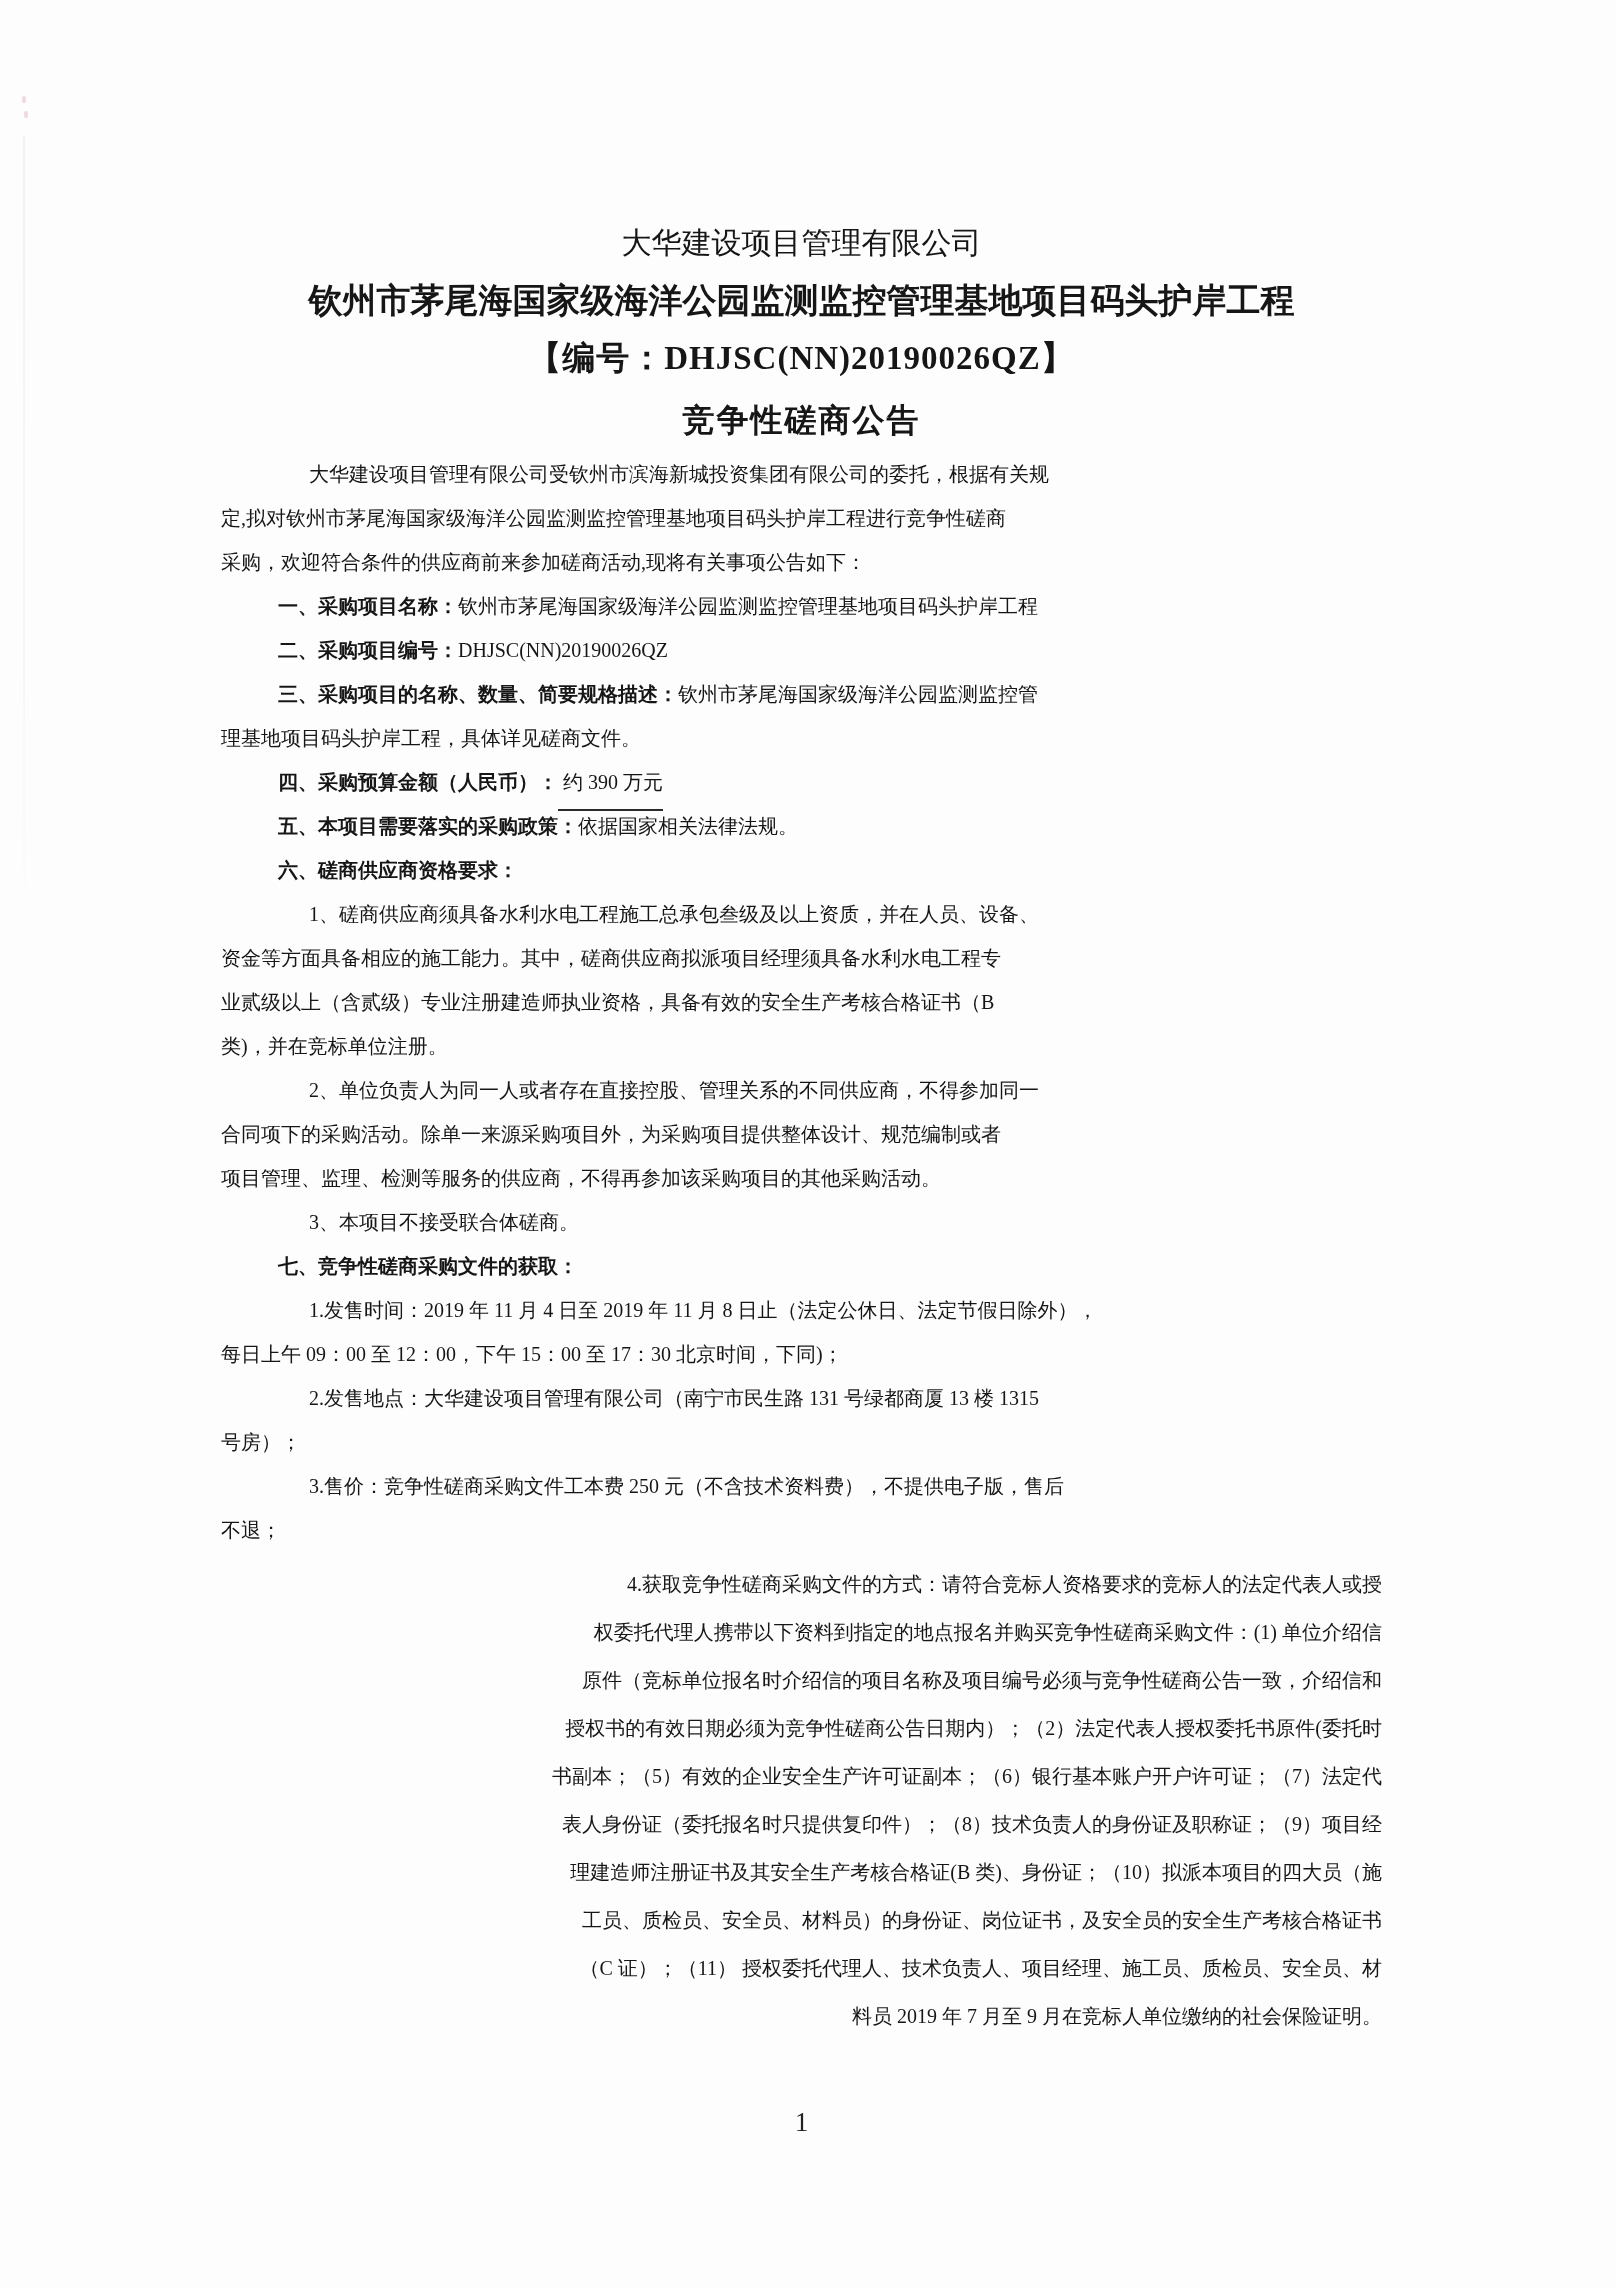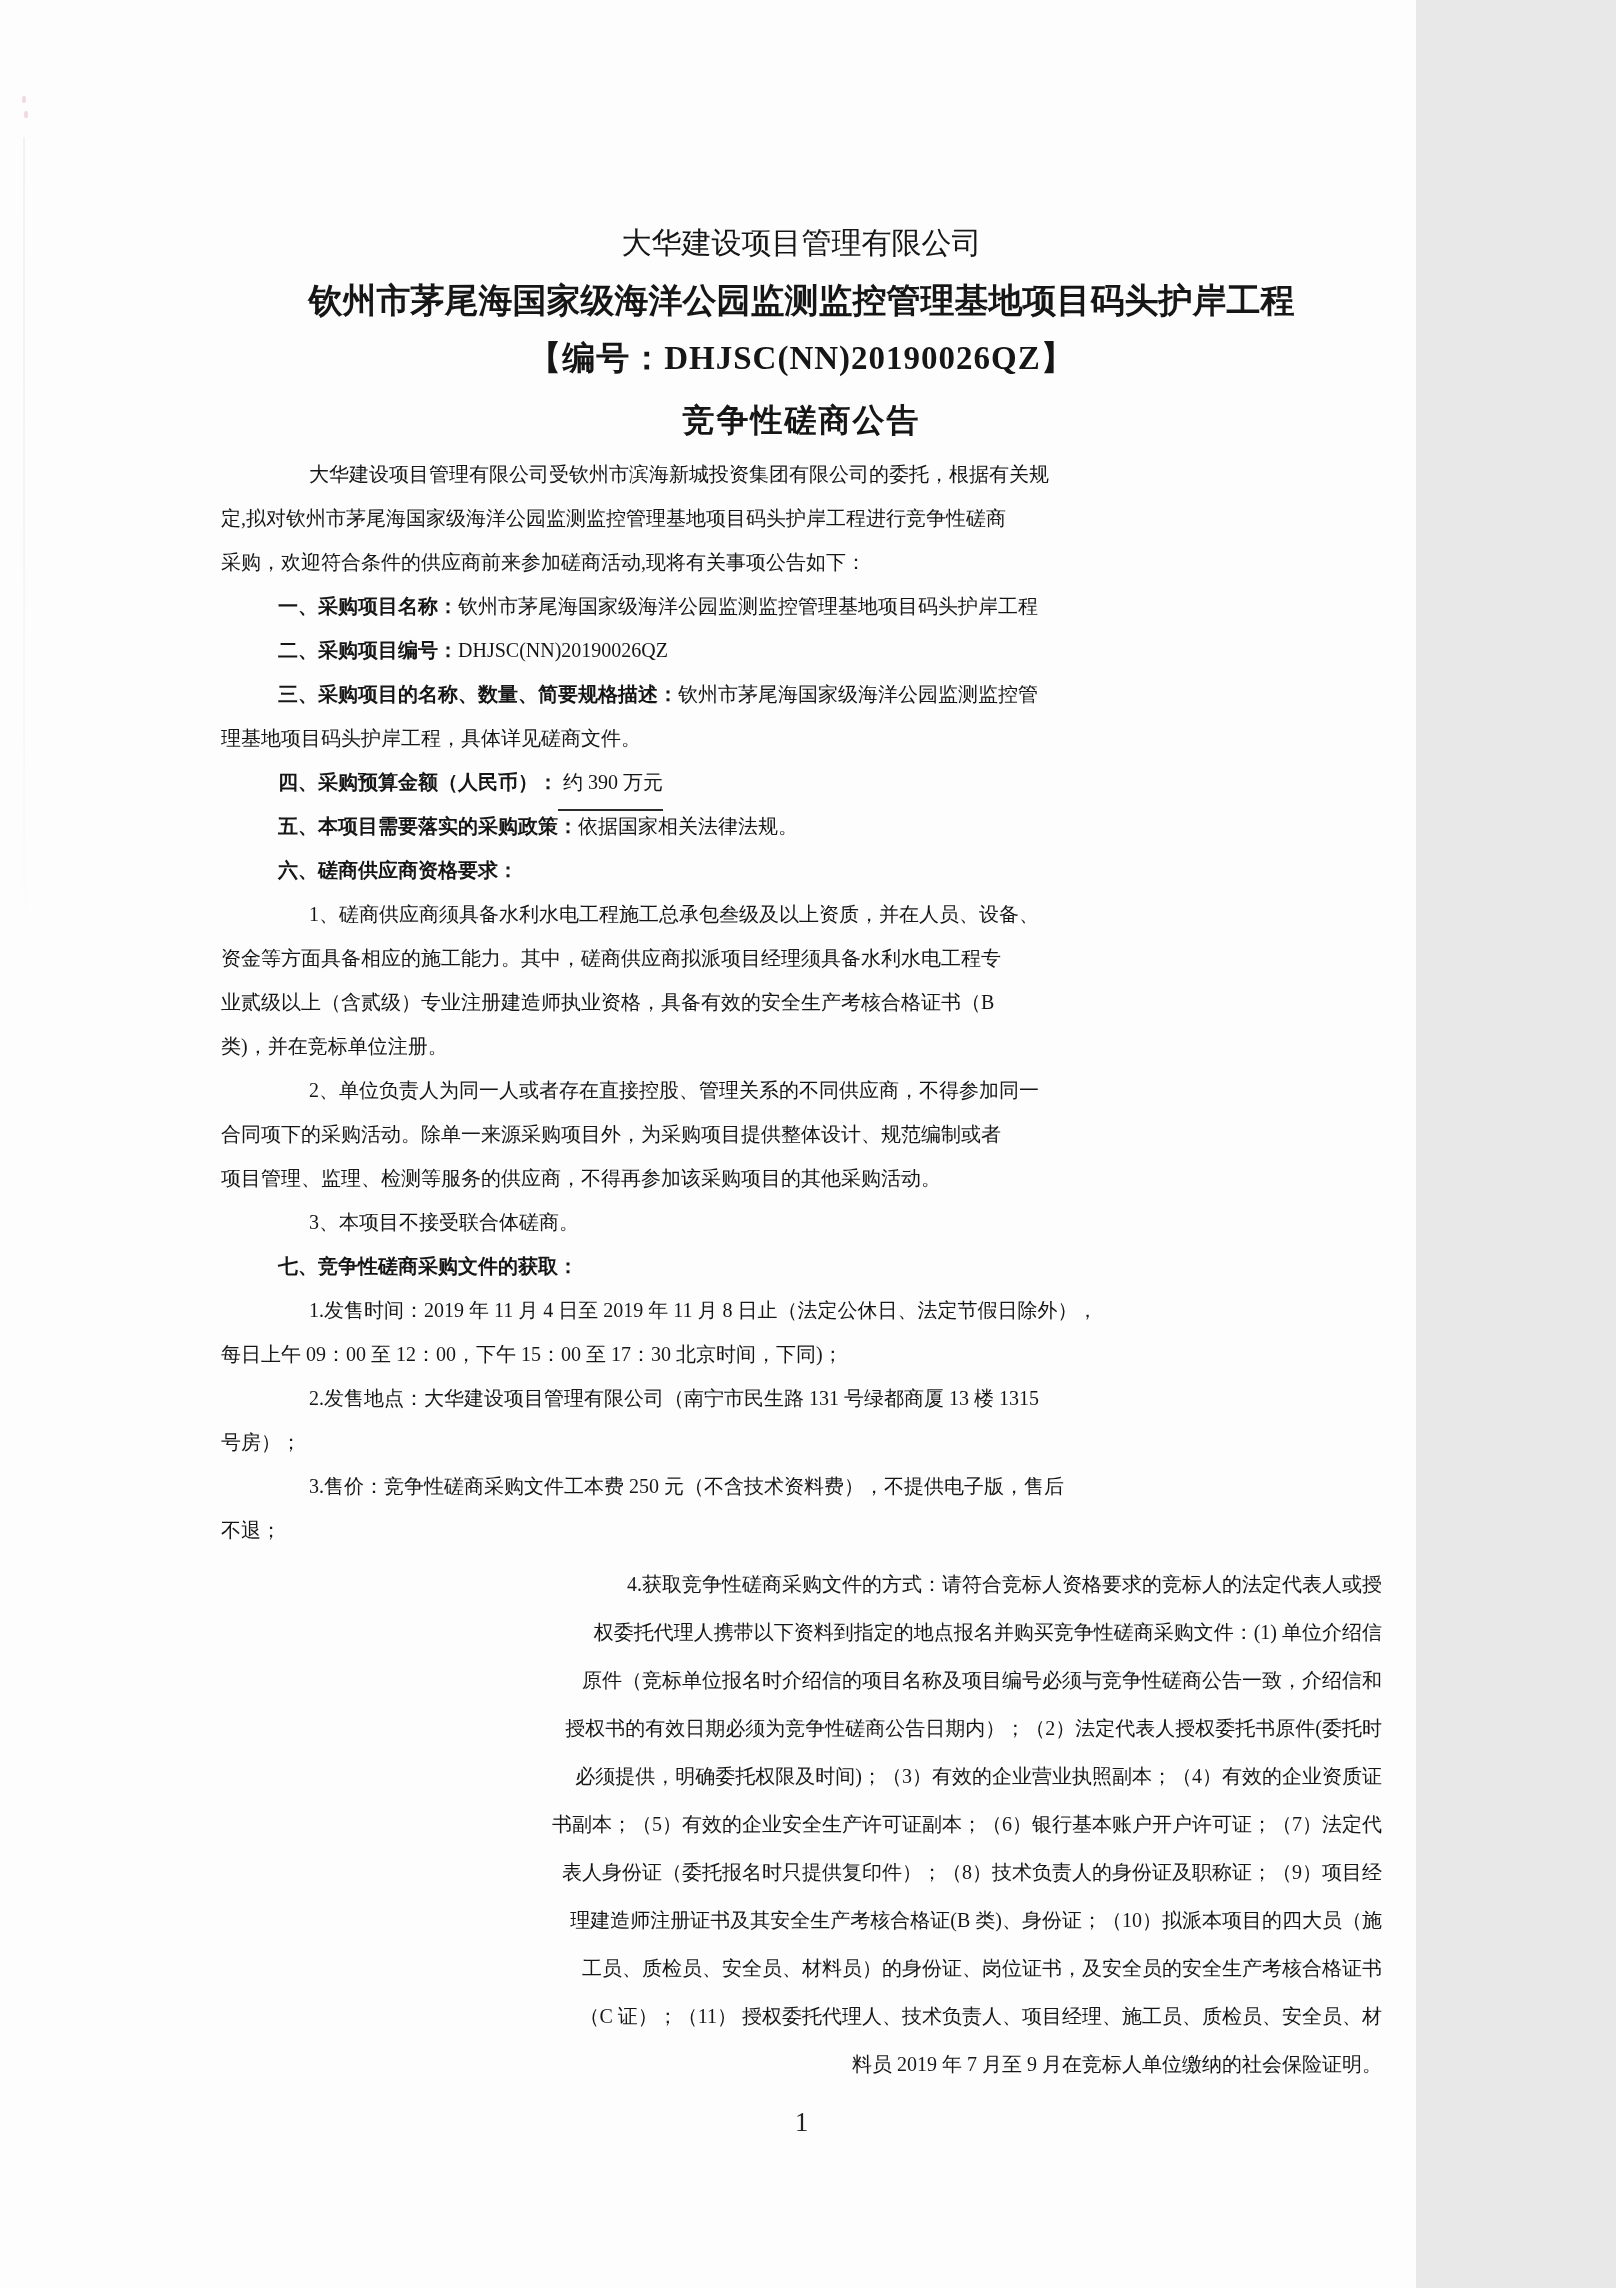--- a/index.html
+++ b/index.html
@@ -1,18 +1,18 @@
 <!DOCTYPE html>
 <html><head>
 <meta charset="utf-8">
 <style>
   html,body{margin:0;padding:0;background:#e8e8e8;}
   .page{
     position:relative;
-    width:1416px;height:2289px;
+    width:1616px;height:2289px;
     background:#fdfdfd;
     font-family:"Liberation Serif","DejaVu Serif",serif;
     color:#161616;
     overflow:hidden;
   }
   .content{
     position:absolute;
     left:221px;top:0;
     width:1161px;
   }
@@ -84,21 +84,20 @@
         <div class="doc-line ind2"><span>1.发售时间：2019 年 11 月 4 日至 2019 年 11 月 8 日止（法定公休日、法定节假日除外），</span></div>
         <div class="doc-line"><span>每日上午 09：00 至 12：00，下午 15：00 至 17：30 北京时间，下同)；</span></div>
         <div class="doc-line ind2"><span>2.发售地点：大华建设项目管理有限公司（南宁市民生路 131 号绿都商厦 13 楼 1315</span></div>
         <div class="doc-line"><span>号房）；</span></div>
         <div class="doc-line ind2"><span>3.售价：竞争性磋商采购文件工本费 250 元（不含技术资料费），不提供电子版，售后</span></div>
         <div class="doc-line"><span>不退；</span></div>
         <div class="doc-line gb ind2 gap"><span>4.获取竞争性磋商采购文件的方式：请符合竞标人资格要求的竞标人的法定代表人或授</span></div>
         <div class="doc-line gb"><span>权委托代理人携带以下资料到指定的地点报名并购买竞争性磋商采购文件：(1) 单位介绍信</span></div>
         <div class="doc-line gb"><span>原件（竞标单位报名时介绍信的项目名称及项目编号必须与竞争性磋商公告一致，介绍信和</span></div>
         <div class="doc-line gb"><span>授权书的有效日期必须为竞争性磋商公告日期内）；（2）法定代表人授权委托书原件(委托时</span></div>
-        <div class="doc-line gb"><span>必须提供，明确委托权限及时间)；（3）有效的企业营业执照副本；（4）有效的企业资质证</span></div>
         <div class="doc-line gb"><span>书副本；（5）有效的企业安全生产许可证副本；（6）银行基本账户开户许可证；（7）法定代</span></div>
         <div class="doc-line gb"><span>表人身份证（委托报名时只提供复印件）；（8）技术负责人的身份证及职称证；（9）项目经</span></div>
         <div class="doc-line gb"><span>理建造师注册证书及其安全生产考核合格证(B 类)、身份证；（10）拟派本项目的四大员（施</span></div>
         <div class="doc-line gb"><span>工员、质检员、安全员、材料员）的身份证、岗位证书，及安全员的安全生产考核合格证书</span></div>
         <div class="doc-line gb"><span>（C 证）；（11）  授权委托代理人、技术负责人、项目经理、施工员、质检员、安全员、材</span></div>
         <div class="doc-line gb"><span>料员 2019 年 7 月至 9 月在竞标人单位缴纳的社会保险证明。</span></div>
       </div>
   </div>
 
   <div class="page-num">1</div>

